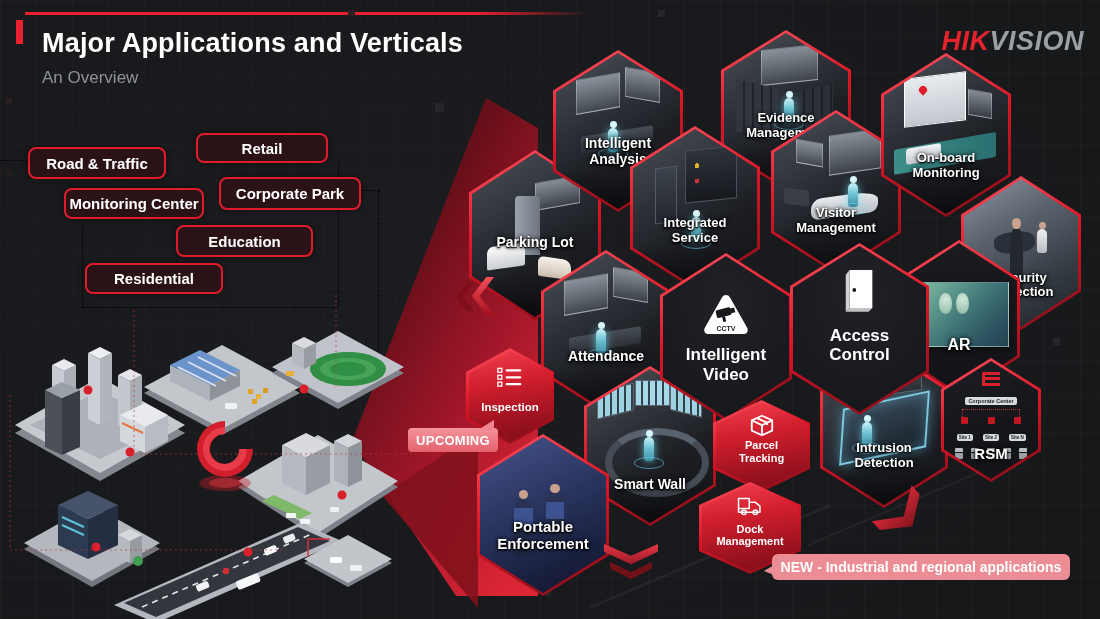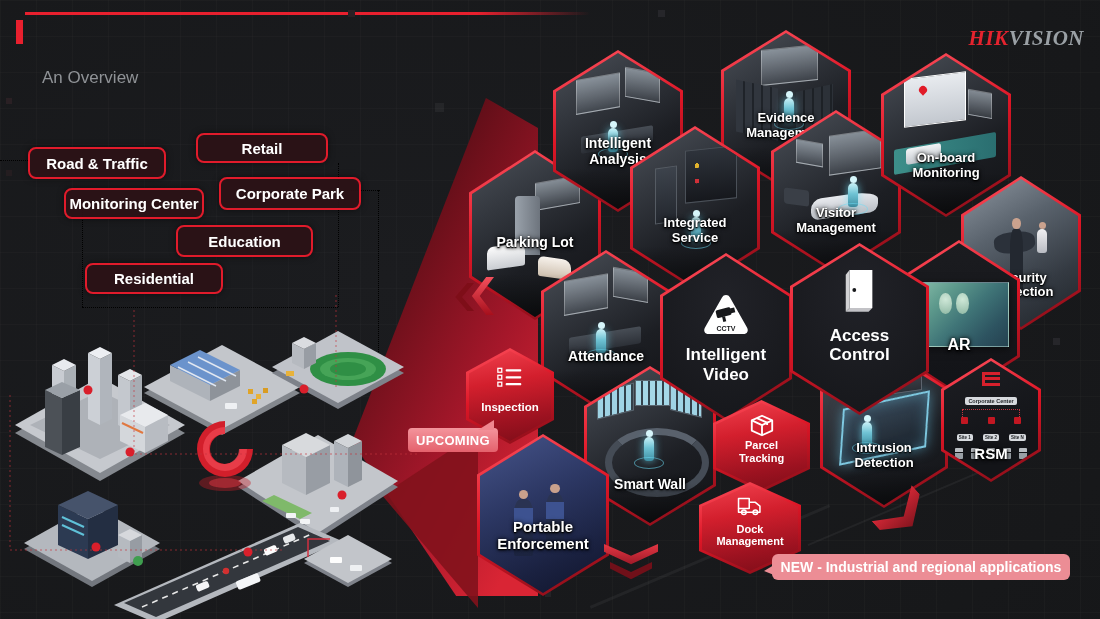--- a/index.html
+++ b/index.html
@@ -9,21 +9,21 @@
   .stage::before{content:"";position:absolute;inset:0;
     background-image:linear-gradient(rgba(255,255,255,.02) 1px, transparent 1px),
                      linear-gradient(90deg, rgba(255,255,255,.02) 1px, transparent 1px);
     background-size:36px 36px;pointer-events:none;}
   
   .top-line{position:absolute;left:25px;top:12px;width:565px;height:2.5px;
     background:linear-gradient(90deg,#e8202e 80%,rgba(232,32,46,0));}
   .corner-tick{position:absolute;left:16px;top:20px;width:7px;height:24px;background:#e8202e;}
   .title{position:absolute;left:42px;top:28px;font-size:27px;font-weight:800;color:#fff;letter-spacing:.2px;}
   .subtitle{position:absolute;left:42px;top:68px;font-size:17px;color:#8f9296;}
-  .brand{position:absolute;right:16px;top:26px;font-size:21px;font-weight:800;font-style:italic;letter-spacing:.5px;font-family:Liberation Serif, serif;}
+  .brand{position:absolute;right:16px;top:26px;font-size:27px;font-weight:800;font-style:italic;letter-spacing:.5px;}
   .brand .hik{color:#e4232e;} .brand .vision{color:#9aa0a5;}
   
   .vbox{position:absolute;box-sizing:border-box;border:2px solid #e11b2b;border-radius:8px;
     background:rgba(43,17,22,.92);display:flex;align-items:center;justify-content:center;z-index:6;
     box-shadow:0 0 6px rgba(0,0,0,.5);}
   .v-label{color:#fff;font-weight:700;font-size:15px;white-space:nowrap;}
   
   .dotl{position:absolute;border-color:rgba(205,50,60,.45);z-index:1;}
   
   .beam{position:absolute;left:352px;top:98px;width:186px;height:498px;z-index:2;
@@ -165,20 +165,21 @@
   .streak{position:absolute;z-index:1;background:rgba(255,255,255,.05);}
   .citywrap{position:absolute;left:0;top:295px;width:440px;height:324px;z-index:3;}
 </style>
 </head>
 <body>
 
 <div class="stage">
 
   <div class="top-line"></div>
   <div class="corner-tick"></div>
+  <div class="title">Major Applications and Verticals</div>
   <div class="subtitle">An Overview</div>
   <div class="brand"><span class="hik">HIK</span><span class="vision">VISION</span></div>
 
   <div class="bg-sq" style="left:348px;top:10px;width:7px;height:7px;background:#2a2024"></div>
   <div class="bg-sq" style="left:658px;top:10px;width:7px;height:7px;background:#26262a"></div>
   <div class="bg-sq" style="left:6px;top:98px;width:6px;height:6px;background:#2a2024"></div>
   <div class="bg-sq" style="left:6px;top:170px;width:6px;height:6px;background:#241d20"></div>
   <div class="bg-sq" style="left:435px;top:103px;width:9px;height:9px;background:rgba(255,255,255,.05)"></div>
   <div class="bg-sq" style="left:437px;top:328px;width:8px;height:8px;background:rgba(255,255,255,.04)"></div>
   <div class="bg-sq" style="left:1053px;top:338px;width:7px;height:7px;background:#26262a"></div>

